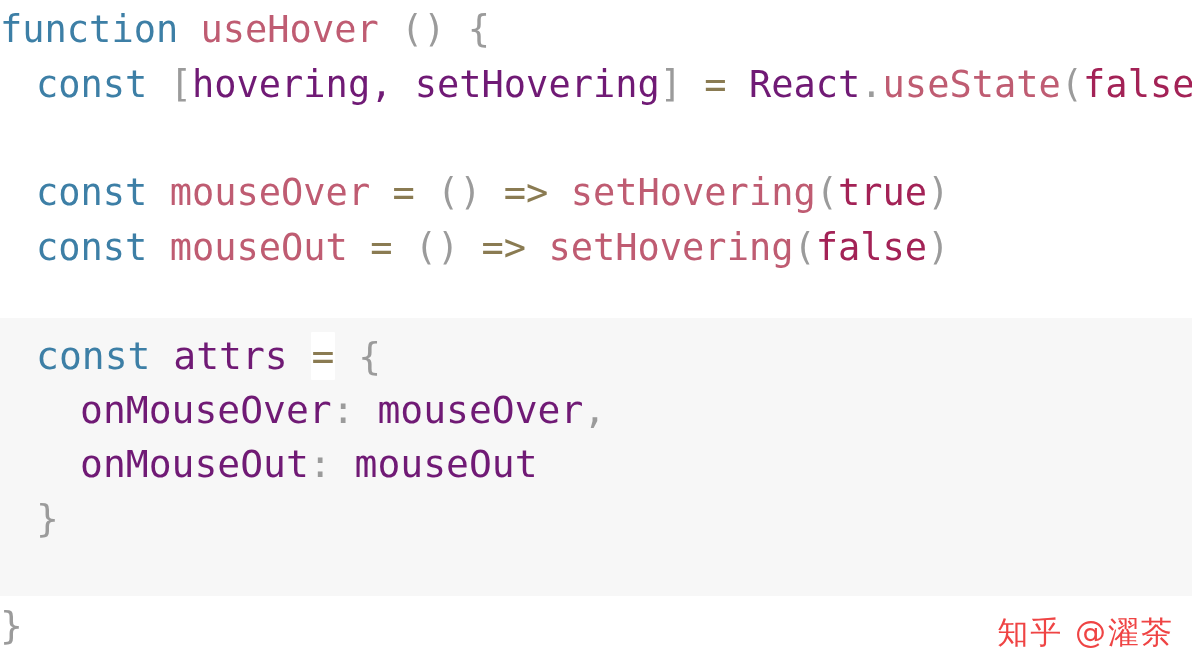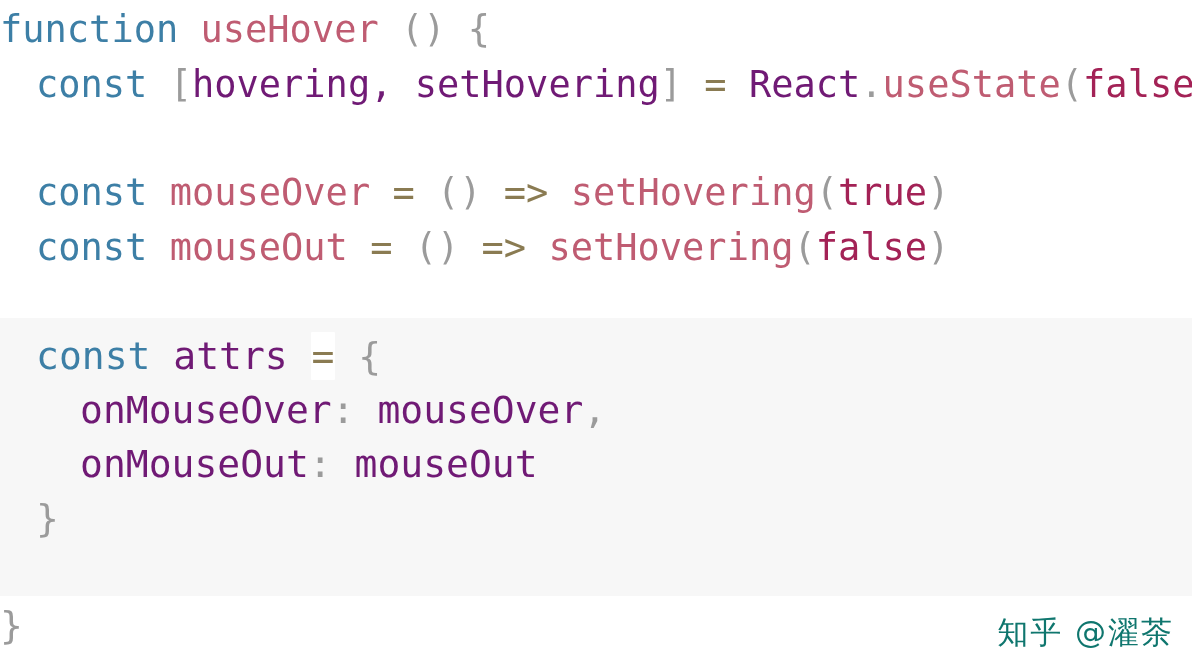--- a/index.html
+++ b/index.html
@@ -56,21 +56,21 @@
   .caret-box {
     background: #ffffff;
     padding: 2px 1px;
     border-radius: 1px;
   }
 
   #watermark {
     position: absolute;
     right: 18px;
     bottom: 12px;
-    color: #0f766e;
+    color: #ef4444;
     font-family: "DejaVu Sans", "Liberation Sans", sans-serif;
     font-size: 31px;
     line-height: 31px;
     letter-spacing: 2px;
     user-select: none;
     white-space: pre;
   }
 </style>
 </head>
 <body>

